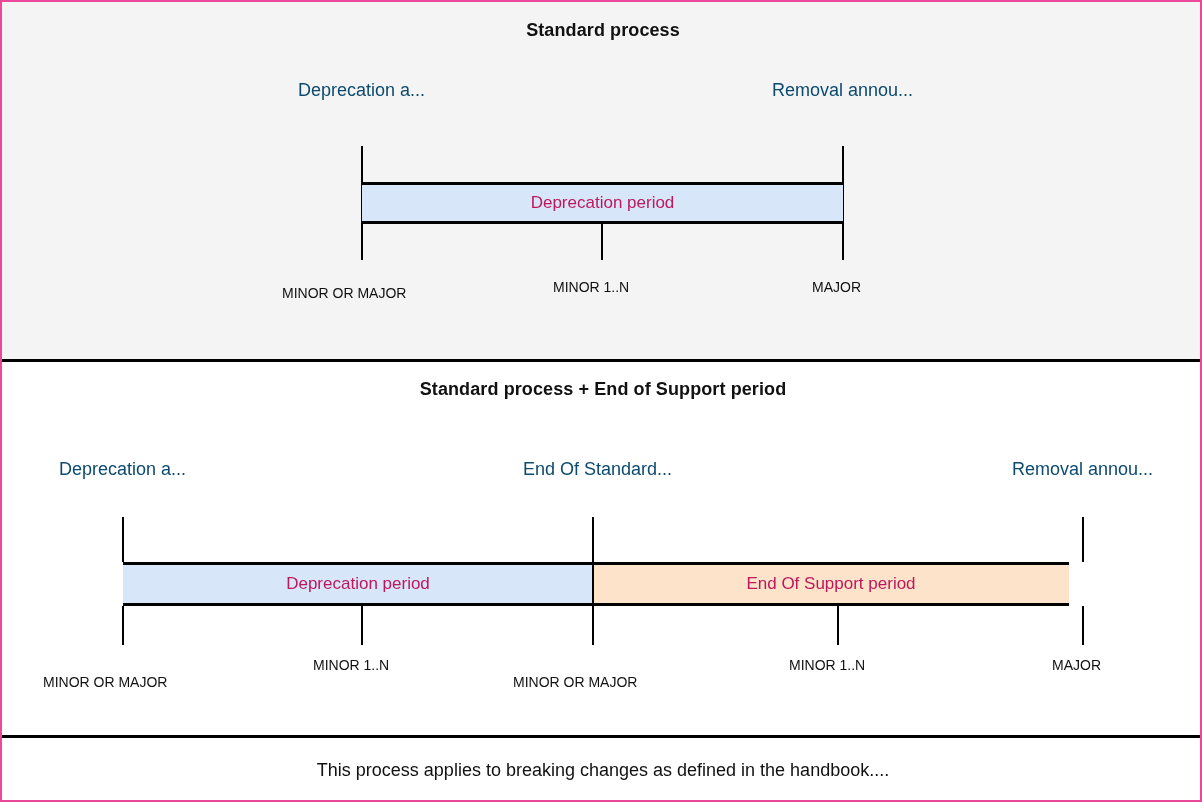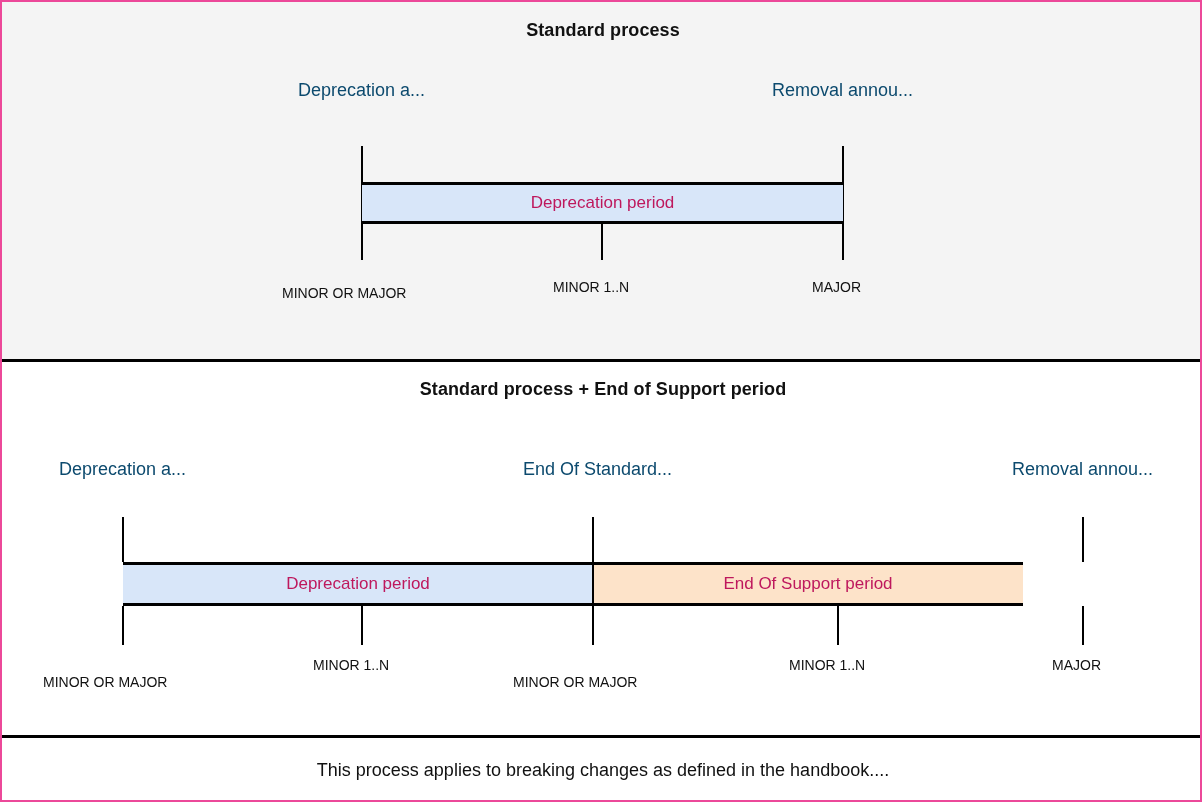--- a/index.html
+++ b/index.html
@@ -130,21 +130,21 @@
     <div class="top-label" id="p2-ml-1" style="top: 97px; left: 521px; visibility: visible;">End Of Standard...</div>
     <div class="top-label" id="p2-ml-2" style="top: 97px; left: 1010px; visibility: visible;">Removal annou...</div>
 
     <div class="tl-line" id="p2-vtop-0" style="left: 120px; top: 155px; height: 45px;"></div>
     <div class="tl-line" id="p2-vtop-1" style="left: 590px; top: 155px; height: 45px;"></div>
     <div class="tl-line" id="p2-vtop-2" style="left: 1080px; top: 155px; height: 45px;"></div>
 
     <div class="tl-bar" id="p2-seg-0" style="left: 121px; top: 200px; width: 470px; height: 44px; background: rgb(216, 230, 249);">
       <span>Deprecation period</span>
     </div>
-    <div class="tl-bar" id="p2-seg-1" style="left: 591px; top: 200px; width: 430px; height: 44px; background: rgb(253, 227, 201);">
+    <div class="tl-bar" id="p2-seg-1" style="left: 591px; top: 200px; width: 476px; height: 44px; background: rgb(253, 227, 201);">
       <span>End Of Support period</span>
     </div>
 
     <div class="tl-line" id="p2-vbot-0" style="left: 120px; top: 244px; height: 39px;"></div>
     <div class="tl-line" id="p2-vbot-1" style="left: 359px; top: 244px; height: 39px;"></div>
     <div class="tl-line" id="p2-vbot-2" style="left: 590px; top: 244px; height: 39px;"></div>
     <div class="tl-line" id="p2-vbot-3" style="left: 835px; top: 244px; height: 39px;"></div>
     <div class="tl-line" id="p2-vbot-4" style="left: 1080px; top: 244px; height: 39px;"></div>
 
     <div class="bot-label" id="p2-tl-0" style="top: 312px; left: 41px; visibility: visible;">MINOR OR MAJOR</div>

